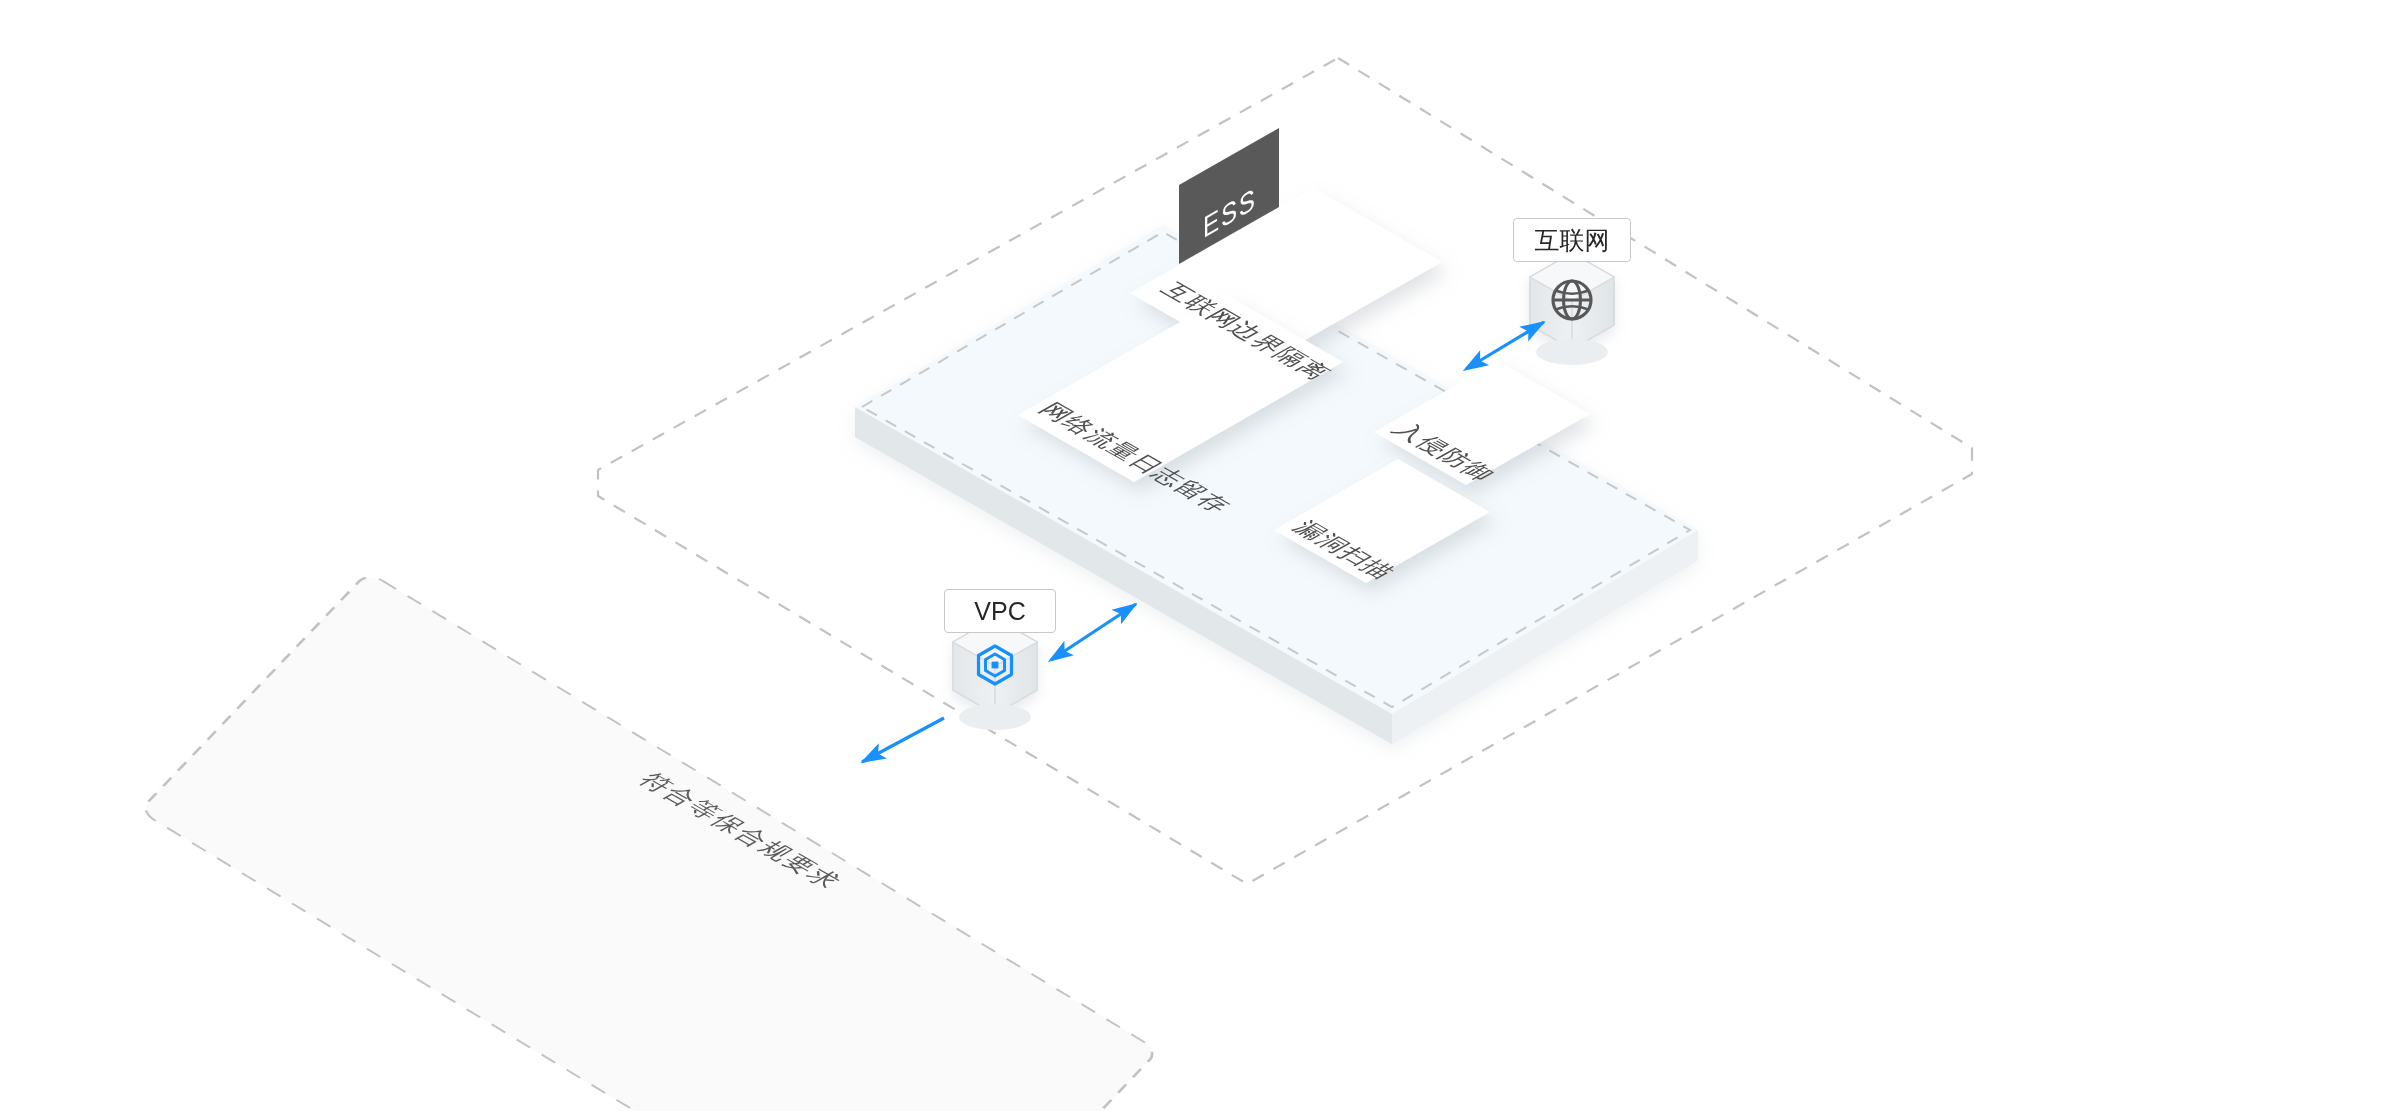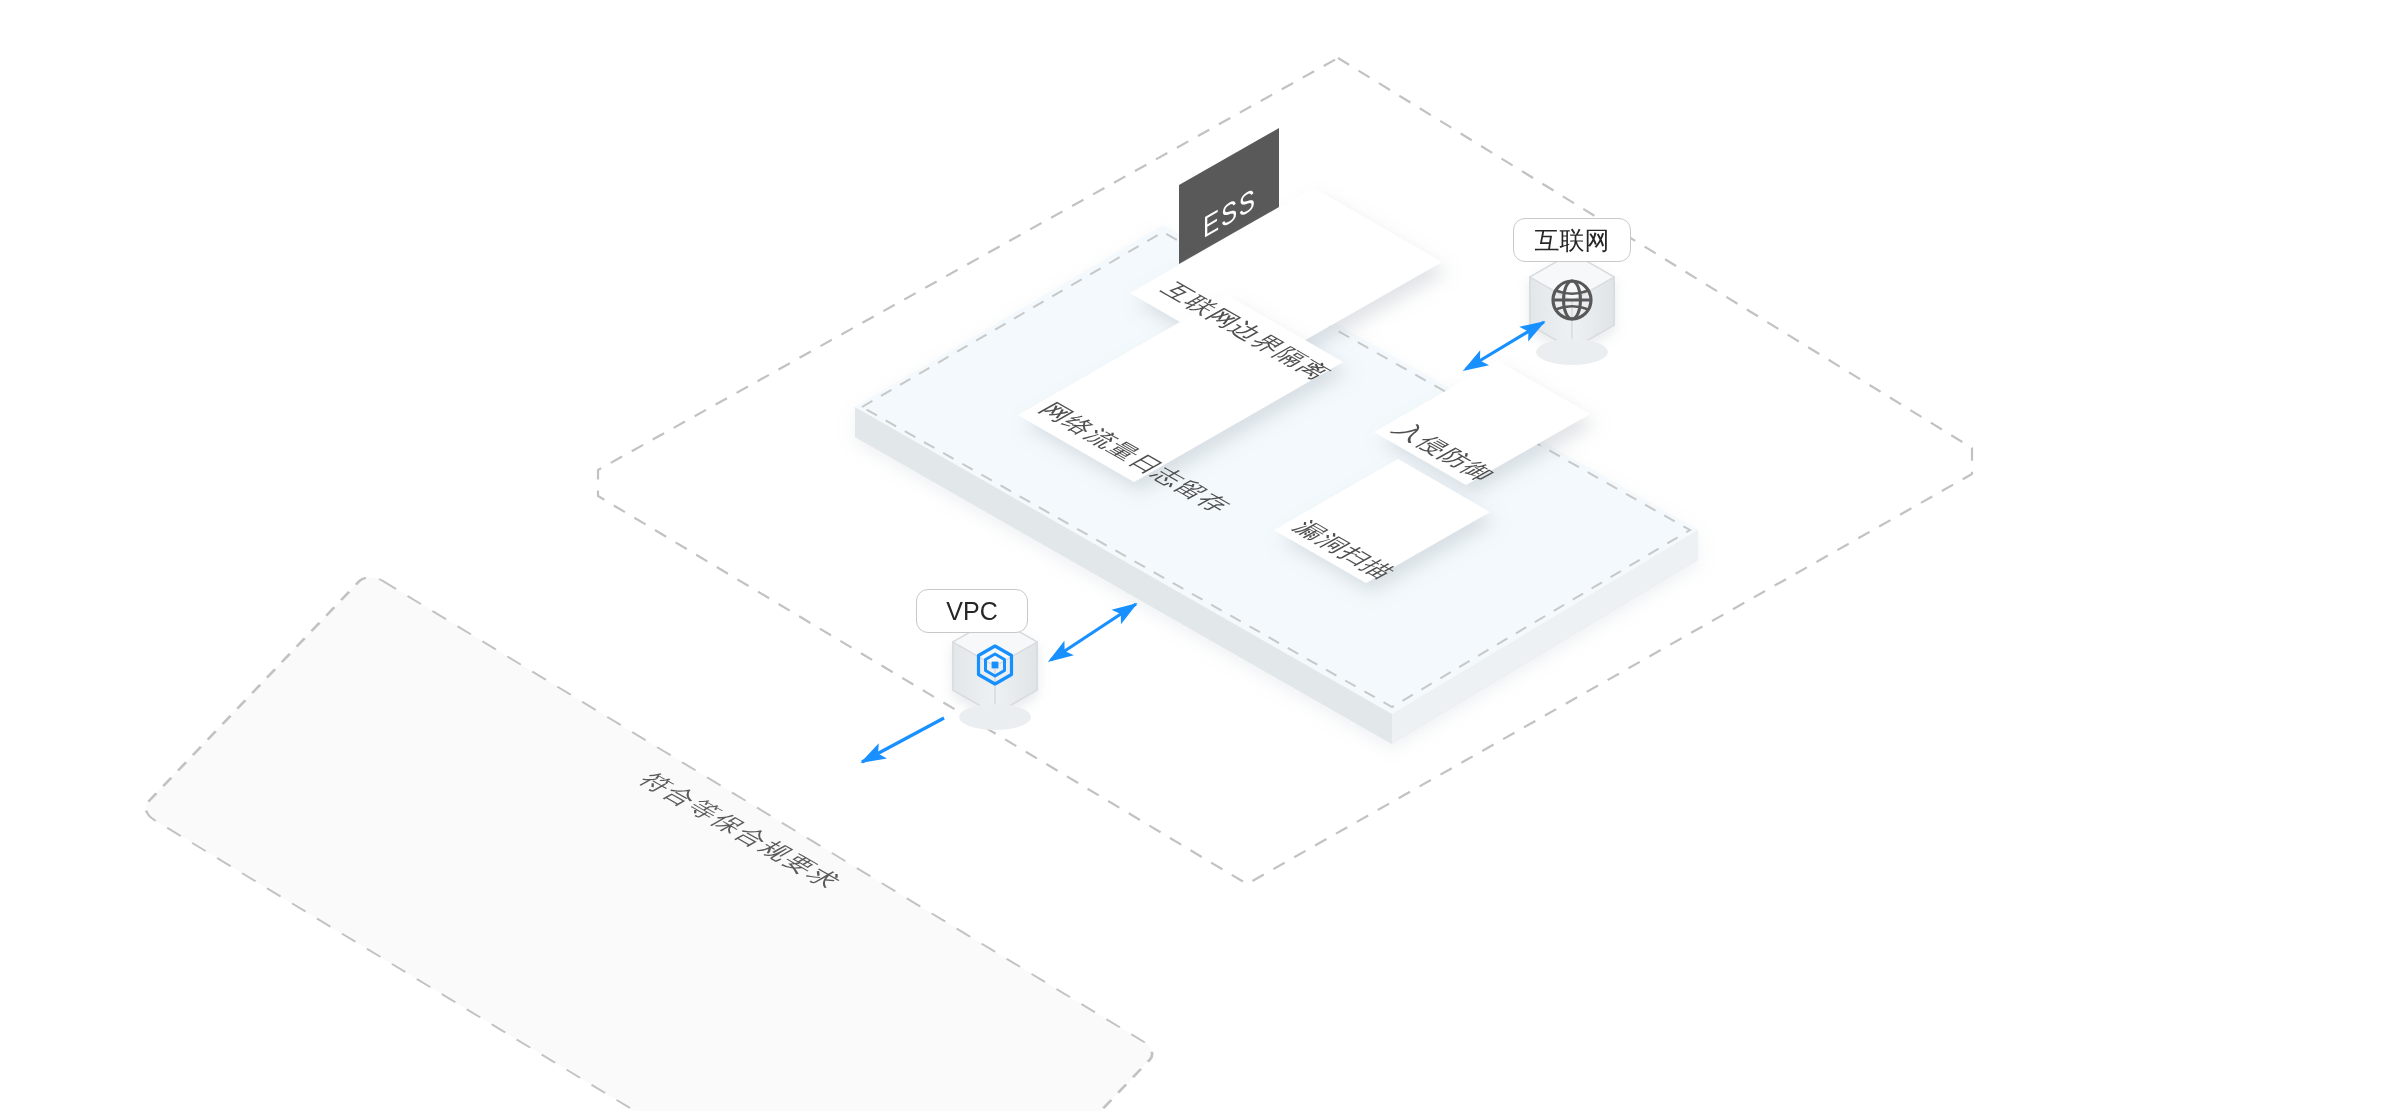--- a/index.html
+++ b/index.html
@@ -30,21 +30,21 @@
     color:#5a5a5a;
   }
   .ess-text{
     font-size:28px;
     color:#ffffff;
     letter-spacing:2px;
   }
   .node-chip{
     position:absolute;
     border:1.5px solid #c9c9c9;
-    border-radius:12px;
+    border-radius:4px;
     background:#ffffff;
     color:#262626;
     font-size:25px;
     line-height:1;
     display:flex;
     align-items:center;
     justify-content:center;
     box-sizing:border-box;
   }
 </style>
@@ -277,17 +277,17 @@
   <div class="iso-label card-text" style="left:1314px;top:516px;transform:matrix(0.832,0.478,-0.848,0.474,0,0);">漏洞扫描</div>
 
   <div class="iso-label zone-text" style="left:660px;top:768px;transform:matrix(0.852,0.486,-0.852,0.486,0,0);">符合等保合规要求</div>
 
   <div class="iso-label ess-text" style="left:1203px;top:212px;transform:matrix(0.866,-0.50,0,1.06,0,0);">ESS</div>
 
   <div class="node-chip" style="left:1513px;top:218px;width:118px;height:44px;">
     <span>互联网</span>
   </div>
 
-  <div class="node-chip" style="left:916px;top:589px;width:112px;height:44px;">
+  <div class="node-chip" style="left:944px;top:589px;width:112px;height:44px;">
     <span>VPC</span>
   </div>
 
 </div>
 
 </body></html>

